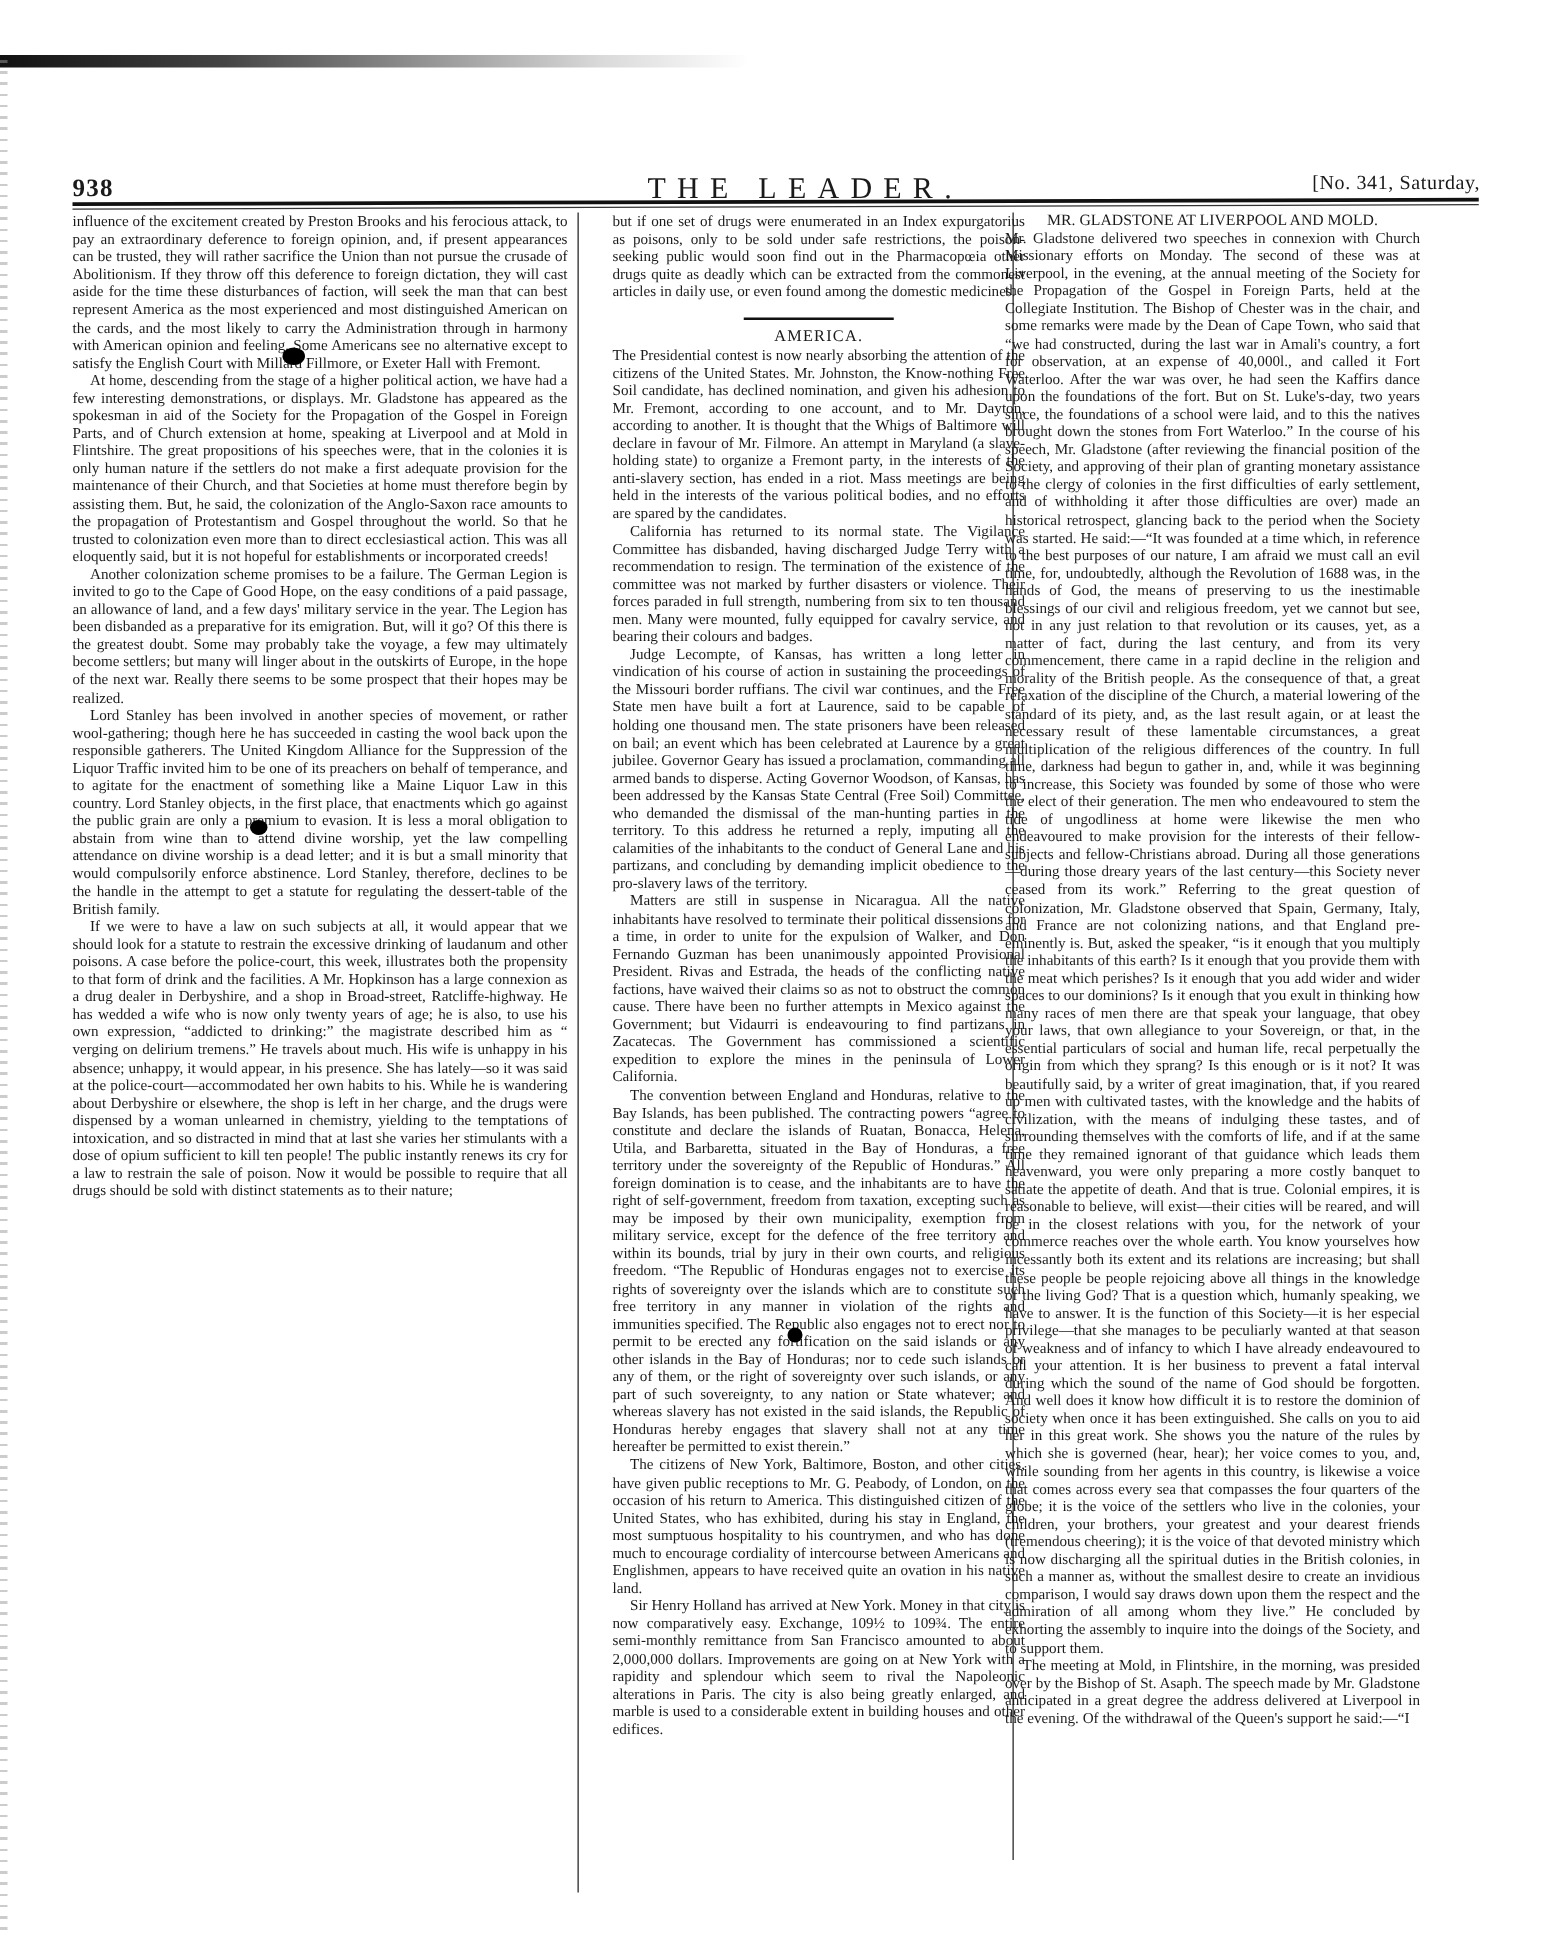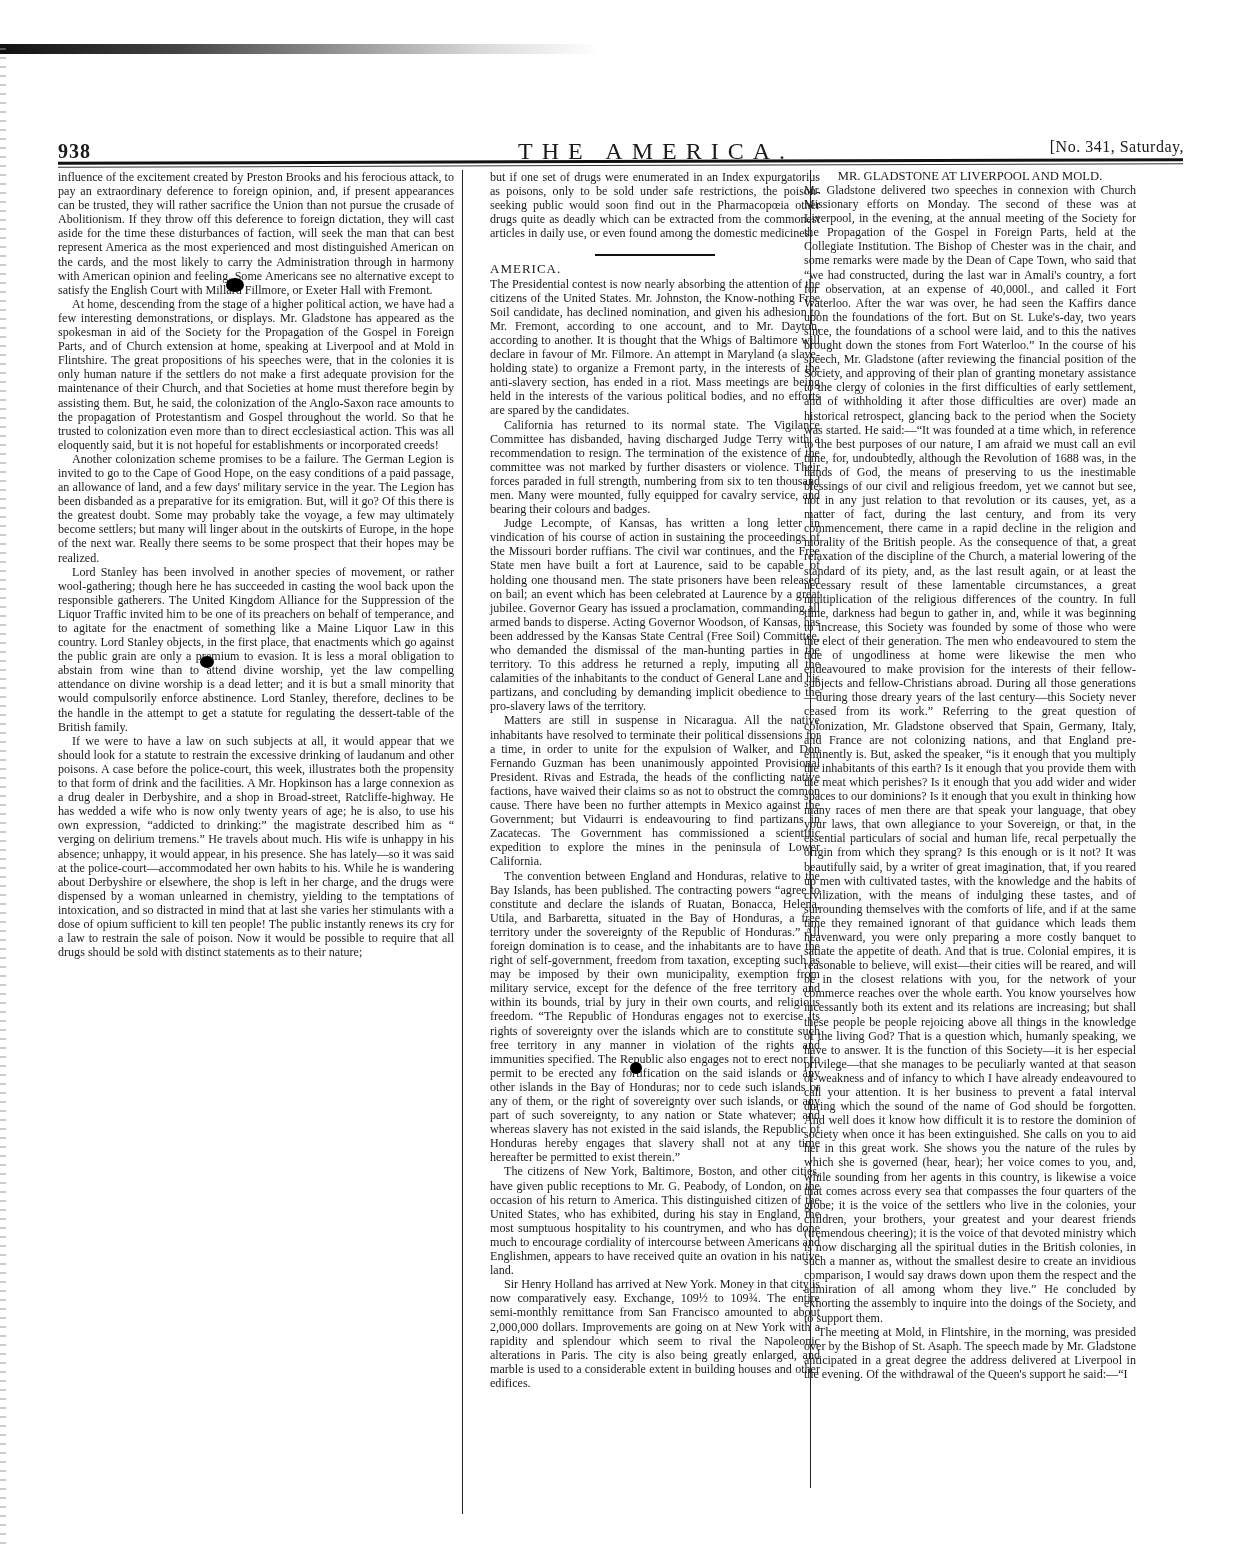--- a/index.html
+++ b/index.html
@@ -23,33 +23,33 @@
   .col { position:absolute; top:170px; font-size:12.1px; line-height:14.1px; text-align:justify;
          hyphens:auto; }
   .col p { margin:0; text-indent:14px; }
   .col p.first { text-indent:0; }
   #col1 { left:58px; width:396px; }
   #col2 { left:490px; width:330px; }
   #col3 { left:804px; width:332px; }
   .vline { position:absolute; width:1px; background:#222; }
   #v1 { left:462px; top:170px; height:1344px; }
   #v2 { left:810px; top:170px; height:1318px; }
-  .head { font-size:13px; letter-spacing:1px; margin:4px 0 4px 0; text-indent:0 !important; }
+  .head { text-align:center; font-size:13px; letter-spacing:1px; margin:4px 0 4px 0; text-indent:0 !important; }
   .sep { width:120px; height:2px; background:#111; margin:14px auto 6px auto; }
   .head2 { text-align:center; font-size:12.6px; line-height:13px; margin:2px 0 6px 0; text-indent:0 !important; }
   .dirt { position:absolute; background:#000; border-radius:50%; }
 </style>
 </head>
 <body>
 
 <div class="top-shadow"></div>
 
 <header class="masthead">
   <span class="page-no">938</span>
-  <span class="paper-title">THE AMERICA.</span>
+  <span class="paper-title">THE LEADER.</span>
   <span class="issue">[No. 341, Saturday,</span>
 </header>
 <div class="rule"></div>
 <div class="rule2"></div>
 
 <div class="vline" id="v1"></div>
 <div class="vline" id="v2"></div>
 
 <article class="col" id="col1">
   <p class="first">influence of the excitement created by Preston Brooks and his ferocious attack, to pay an extraordinary deference to foreign opinion, and, if present appearances can be trusted, they will rather sacrifice the Union than not pursue the crusade of Abolitionism. If they throw off this deference to foreign dictation, they will cast aside for the time these disturbances of faction, will seek the man that can best represent America as the most experienced and most distinguished American on the cards, and the most likely to carry the Administration through in harmony with American opinion and feeling. Some Americans see no alternative except to satisfy the English Court with Millard Fillmore, or Exeter Hall with Fremont.</p>

